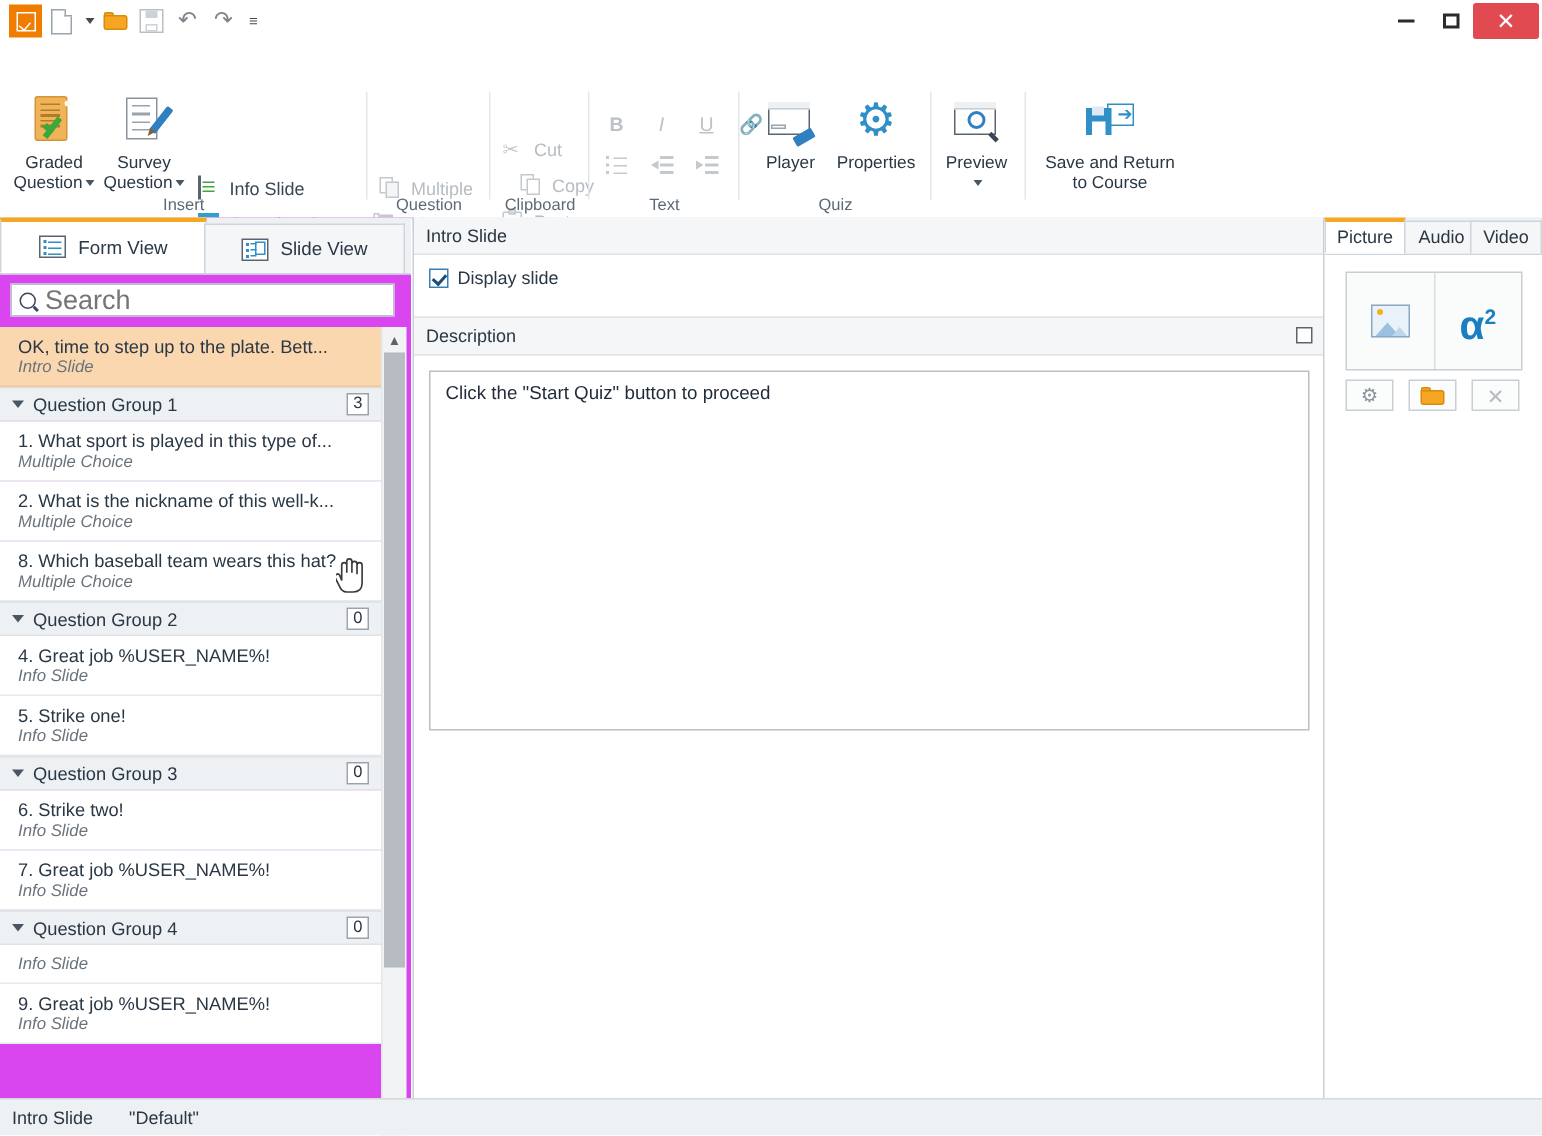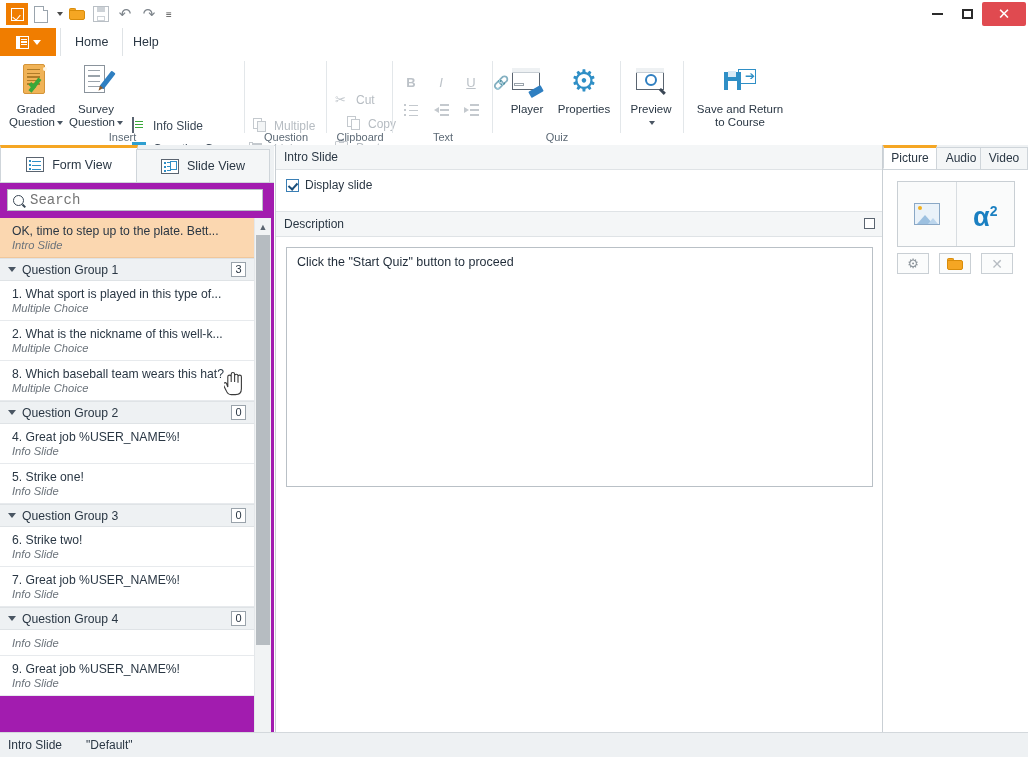--- a/index.html
+++ b/index.html
@@ -156,41 +156,41 @@
   .ico-preview .mag { position:absolute; left:9px; top:6px; width:12px; height:12px; border:2px solid #2f7fc1; border-radius:50%; box-sizing:border-box; }
   .ico-preview .hd { position:absolute; right:0px; bottom:1px; width:7px; height:2.6px; background:#3a4755; transform: rotate(45deg); }
   .ico-save2 { width:32px; height:28px; position:relative; }
   .ico-save2 .bk { position:absolute; right:0; top:2px; width:18px; height:15px; border:1.6px solid #2f8fc6; background:#fff; box-sizing:border-box; }
   .ico-save2 .dk { position:absolute; left:0; top:5px; width:17px; height:18px; background:#2f8fc6; }
   .ico-save2 .dk:after { content:""; position:absolute; left:4px; top:9px; width:9px; height:9px; background:#fff; }
   .ico-save2 .dk:before { content:""; position:absolute; left:4px; top:-1px; width:8px; height:6px; background:#dbeaf5; }
   .ico-save2 .arr { position:absolute; right:1px; top:4px; color:#2f8fc6; font-size:12px; line-height:10px; }
 
   
-  .leftpanel { position: absolute; left: 0; top: 145px; width: 274px; height: 588px; background: #a21caf; }
+  .leftpanel { position: absolute; left: 0; top: 145px; width: 274px; height: 588px; background: #d946ef; }
   .viewtabs { position: absolute; left: 0; top: 0; width: 274px; height: 37px; background: #eef1f3; border-bottom: 1px solid #cfd5da; }
   .vtab {
     position: absolute; top: 0; height: 37px; display: flex; align-items: center; justify-content: center; gap: 8px;
     font-size: 12.5px; color: #2a3744; box-sizing: border-box;
   }
   .vtab.active { background: #ffffff; border-top: 3px solid #f5a623; border-left: 1px solid #cfd5da; border-right: 1px solid #cfd5da; border-bottom: 1px solid #ffffff; }
   .vtab.inactive { background: #f4f6f7; border: 1px solid #cfd5da; border-bottom: none; top: 4px; height: 33px; }
   .vico { width: 18px; height: 15px; border: 1.4px solid #5a6470; background: #fff; box-sizing: border-box; position: relative; }
   .vico i { position:absolute; left:5px; height:1.3px; width:9px; background:#2f8fc6; }
   .vico b { position:absolute; left:2px; width:2px; height:2px; background:#2f8fc6; }
   .vico .blk { position:absolute; right:1px; top:1.5px; width:7px; height:9px; border:1.4px solid #2f8fc6; box-sizing:border-box; }
 
   .searchbox {
     position: absolute; left: 7px; top: 44px; width: 256px; height: 22px;
     border: 1px solid #b9c0c6; background: #fff; box-sizing: border-box;
     display: flex; align-items: center; padding-left: 5px; gap: 4px;
   }
   .searchbox .mag { width: 9px; height: 9px; border: 1.5px solid #3a4755; border-radius: 50%; position: relative; flex:0 0 9px; }
   .searchbox .mag:after { content:""; position:absolute; right:-3px; bottom:-2px; width:4px; height:1.6px; background:#3a4755; transform: rotate(45deg); }
-  .searchbox input { border: none; outline: none; font-family: Liberation Mono, monospace; font-size: 14px; color: #6b737b; width: 220px; background: transparent; }
+  .searchbox input { border: none; outline: none; font-family: Liberation Sans, sans-serif; font-size: 18px; color: #6b737b; width: 220px; background: transparent; }
 
   .listwrap { position: absolute; left: 0; top: 73px; width: 254px; height: 658px; overflow: hidden; }
   .slide-item { position: relative; padding: 6px 10px 6px 12px; background: #fff; border-bottom: 1px solid #e7eaed; }
   .slide-item.selected { background: #fbd7b0; border-bottom: 1px solid #f0c79b; }
   .slide-item .t1 { font-size: 12.2px; color: #2a3744; white-space: nowrap; overflow: hidden; }
   .slide-item .t2 { font-size: 11.2px; color: #6b737b; font-style: italic; margin-top: 1px; }
   .group-row {
     position: relative; height: 21px; background: #eef1f3; border-top: 1px solid #dfe3e6; border-bottom: 1px solid #dfe3e6;
     display: flex; align-items: center; padding: 0 8px 0 8px;
   }
@@ -303,35 +303,20 @@
       <div class="wbtn">
           <div class="wmin"></div>
         </div>
       <div class="wbtn">
           <div class="wmax"></div>
         </div>
       <div class="wclose">✕</div>
     </div>
   </div>
 
-  <div class="tabstrip">
-    <div class="filebtn">
-      <div class="menuico">
-          <div class="mL"></div>
-          <div class="mR">
-            <i></i>
-            <i></i>
-            <i></i>
-          </div>
-        </div>
-      <div class="fcaret"></div>
-    </div>
-    <div class="rtab active" style="left:60px"><span>Home</span></div>
-    <div class="rtab" style="left:119px"><span>Help</span></div>
-  </div>
 
   <div class="ribbon">
 
     <div class="rgroup" style="left:0; width:245px">
       <div class="bigbtn" style="left:5px">
         <div class="bicon">
           <div class="ico-graded">
               <div class="pad"></div>
               <div class="lines">
                 <i></i>

